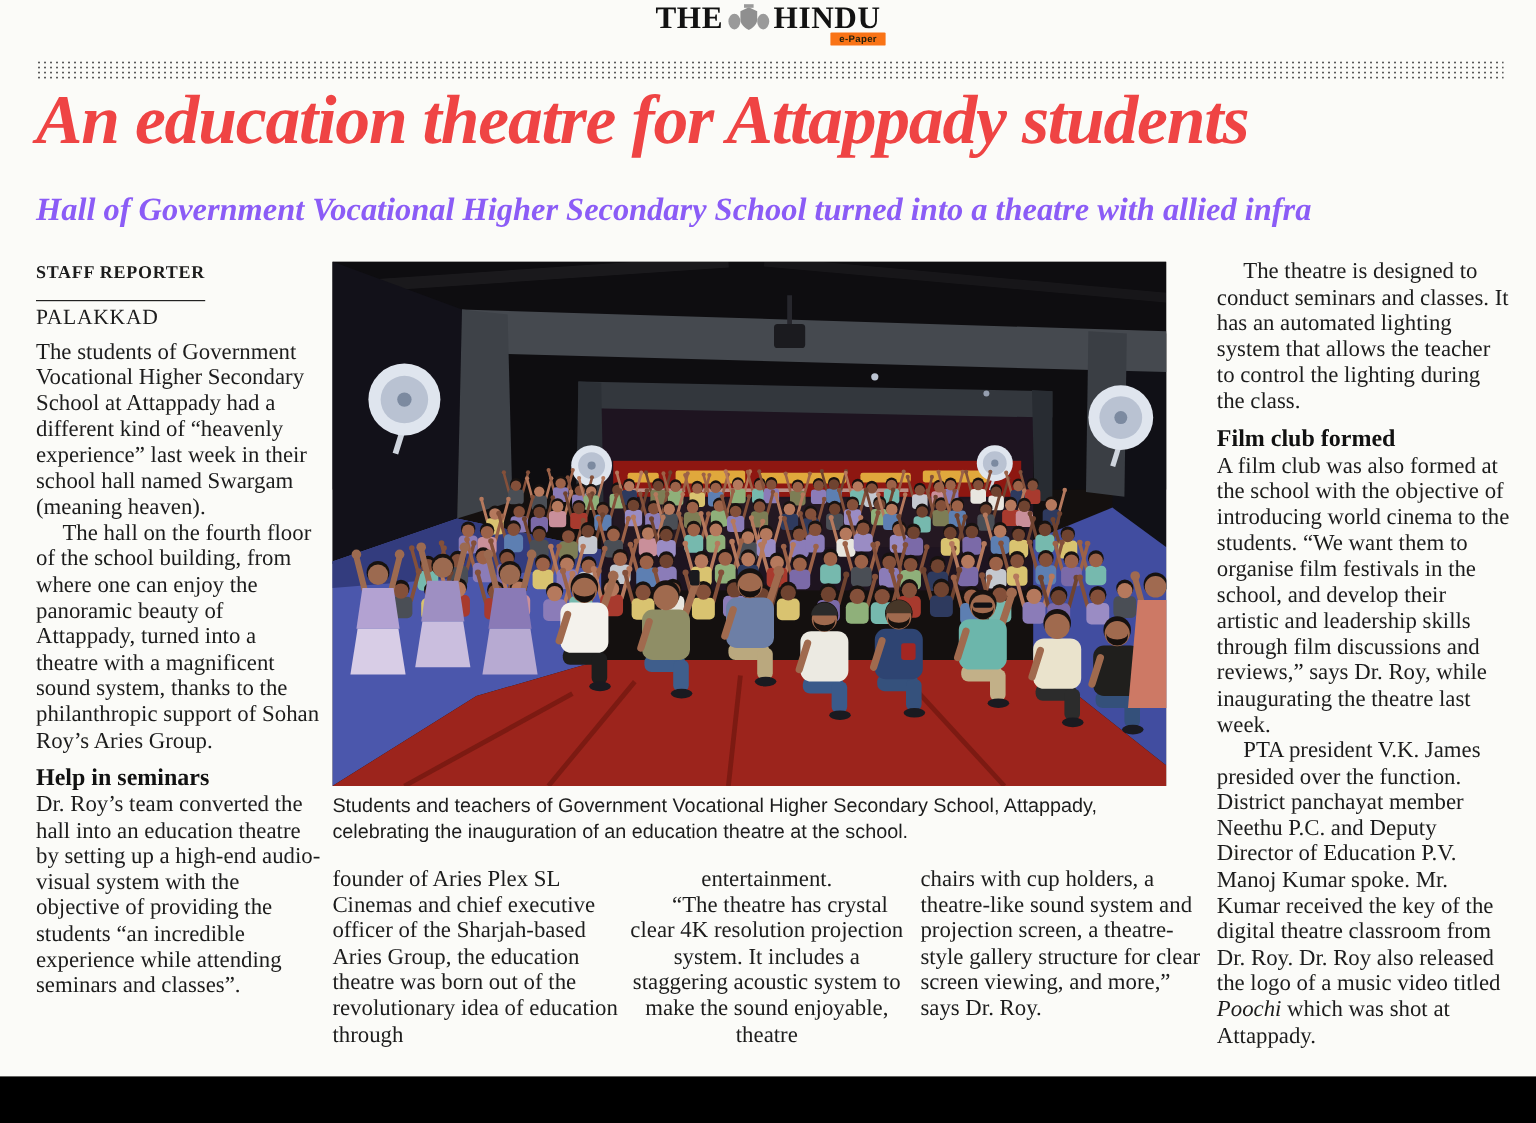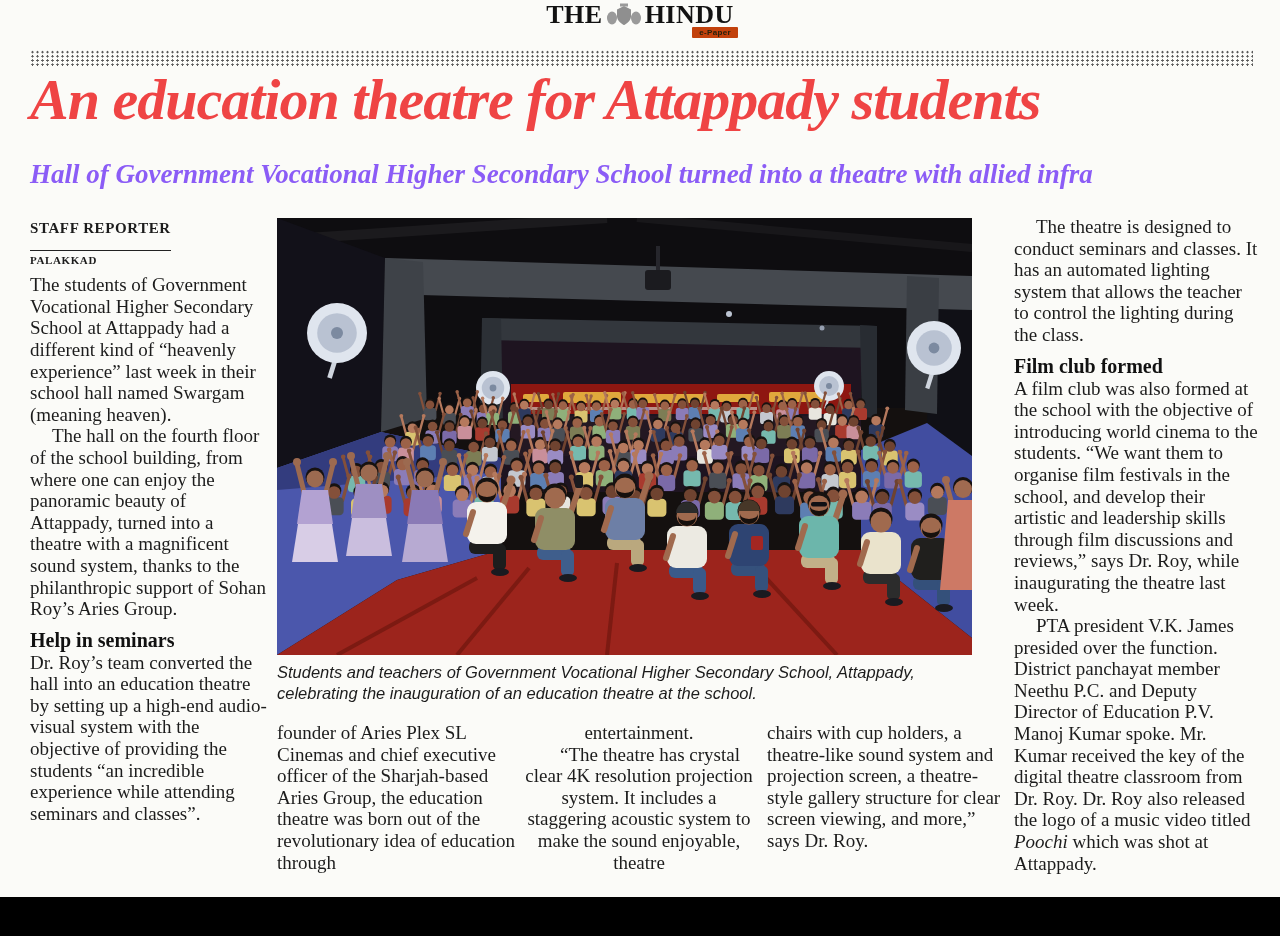--- a/index.html
+++ b/index.html
@@ -8,21 +8,21 @@
     background:#fbfbf8;color:#1b1b1b;
     font-family:"Liberation Serif",serif;
   }
   .page{position:absolute;inset:0;}
 
   
   .masthead{position:absolute;top:2px;left:0;width:100%;display:flex;justify-content:center;}
   .brandwrap{position:relative;display:flex;align-items:center;gap:3px;}
   .brand{font-family:"Liberation Serif",serif;font-weight:bold;font-size:26px;letter-spacing:.5px;color:#121212;line-height:1;}
   .crest{display:block;}
-  .badge{position:absolute;right:-4px;top:25px;background:#c2410c;color:#26200c;
+  .badge{position:absolute;right:-4px;top:25px;background:#f97316;color:#26200c;
     font-family:"Liberation Sans",sans-serif;font-size:8px;font-weight:bold;
     padding:1px 7px;border-radius:1px;letter-spacing:.3px;}
 
   
   .dotband{position:absolute;left:30px;right:27px;top:50px;height:17px;
     background-image:radial-gradient(#3e3e3e 1.1px,transparent 1.25px);
     background-size:5px 4.2px;opacity:.85;}
 
   .headline{position:absolute;left:30px;top:70px;margin:0;white-space:nowrap;
     font-family:"Liberation Serif",serif;font-style:italic;font-weight:bold;
@@ -37,27 +37,27 @@
   .col p.indent{text-indent:22px;}
   .col h3{margin:9px 0 0 0;font-size:20px;line-height:23px;color:#111;}
   .c1{left:30px;top:216px;width:238px;}
   .c2{left:277px;top:722px;width:238px;font-family:Liberation Serif, serif;}
   .c3{left:520px;top:722px;width:238px;text-align:center;}
   .c4{left:767px;top:722px;width:237px;}
   .c5{left:1014px;top:216px;width:244px;}
 
   .byline-name{display:inline-block;font-size:15px;font-weight:bold;letter-spacing:.6px;
     border-bottom:1.5px solid #222;padding-bottom:13px;line-height:1.2;}
-  .byline-loc{font-size:11px;font-weight:bold;letter-spacing:.6px;margin:3px 0 7px 0;line-height:1.2;}
+  .byline-loc{font-size:18px;font-weight:normal;letter-spacing:.6px;margin:3px 0 7px 0;line-height:1.2;}
 
   
   figure.photo{position:absolute;left:277px;top:218px;width:700px;margin:0;}
   figure.photo svg{display:block;}
   figcaption{font-family:"Liberation Sans",sans-serif;font-size:16.5px;line-height:21px;
-    color:#1c1c1c;margin-top:7px;width:700px;font-style:italic;}
+    color:#1c1c1c;margin-top:7px;width:700px;}
 
   .footer-bar{position:absolute;left:0;top:897px;width:1280px;height:39px;background:#000;}
 </style>
 </head>
 <body>
 
 <div class="page">
 
   <div class="masthead">
     <div class="brandwrap">

